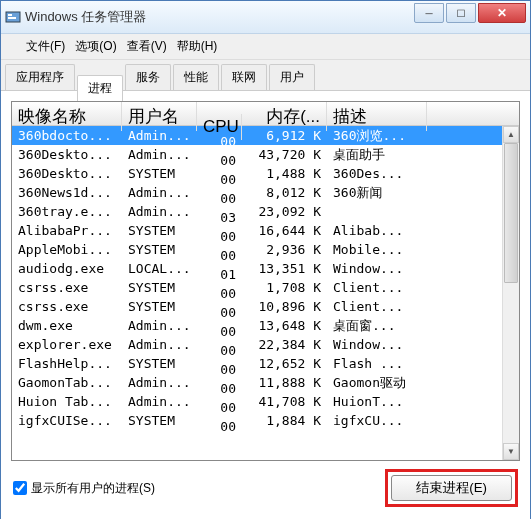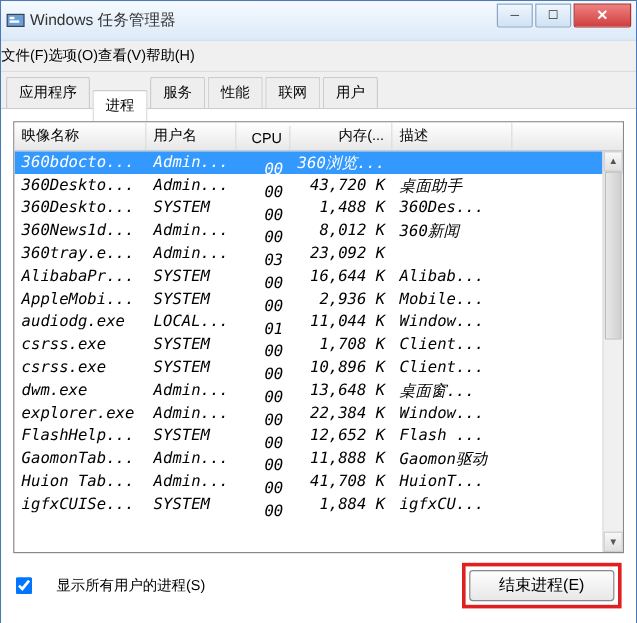--- a/index.html
+++ b/index.html
@@ -4,43 +4,43 @@
 <style>
 * { box-sizing: border-box; margin: 0; padding: 0; }
 body { font-family: "Microsoft YaHei", Tahoma, sans-serif; font-size: 12px; background: #fff; width: 531px; }
 .window { border: 1px solid #4a7ab5; width: 531px; }
 .titlebar { background: linear-gradient(#f5faff, #dceaf8); height: 30px; display: flex; align-items: center; padding: 16px 4px; border-bottom: 1px solid #c0d4e8; }
 .titlebar svg { margin-right: 4px; }
 .titlebar-text { flex: 1; color: #333; font-size: 13px; }
 .winbtns { display: flex; gap: 2px; margin-top: -8px; }
 .winbtn { width: 30px; height: 20px; border: 1px solid #8aa7c8; background: linear-gradient(#f0f6fc, #d0e2f4); border-radius: 0 0 2px 2px; display: flex; align-items: center; justify-content: center; font-size: 10px; color: #333; }
 .winbtn.close { width: 48px; background: linear-gradient(#f08080, #d04040); border-color: #b03030; color: #fff; font-weight: bold; font-size: 12px; }
-.menubar { background: #f0f0f0; padding: 4px 0; border-bottom: 1px solid #ddd; display: flex; gap: 0; }
+.menubar { background: #f0f0f0; padding: 4px 25px; border-bottom: 1px solid #ddd; display: flex; gap: 10px; }
 .menubar span { cursor: default; }
 .tabbar { background: #f0f0f0; padding: 4px 4px 0 4px; display: flex; gap: 2px; border-bottom: 1px solid #ccc; }
 .tab { padding: 4px 10px; border: 1px solid #ccc; border-bottom: none; background: #eee; border-radius: 2px 2px 0 0; cursor: default; }
 .tab.active { background: #fff; position: relative; top: 11px; }
 .content { padding: 10px; background: #fff; }
 .listbox { border: 1px solid #888; height: 360px; overflow: hidden; position: relative; }
-.listheader { display: flex; background: linear-gradient(#fff, #e8e8e8); border-bottom: 1px solid #ccc; height: 24px; align-items: flex-end; font-size: 12px; }
+.listheader { display: flex; background: linear-gradient(#fff, #e8e8e8); border-bottom: 1px solid #ccc; height: 24px; align-items: flex-start; font-size: 17px; }
 .listheader > div { padding: 3px 6px; border-right: 1px solid #ddd; overflow: hidden; white-space: nowrap; }
 .col-name { width: 110px; }
 .col-user { width: 75px; }
 .col-cpu { width: 45px; text-align: right; margin-top: 12px; }
 .col-mem { width: 85px; text-align: right; }
 .col-desc { width: 100px; }
 .listbody { font-family: "SimSun", monospace; font-size: 13px; overflow-y: auto; height: 336px; }
-.row { display: flex; height: 19px; align-items: center; font-style: italic; }
+.row { display: flex; height: 19px; align-items: center; }
 .row > div { padding: 1px 6px; overflow: hidden; white-space: nowrap; }
 .row.selected { background: #3399ff; color: #fff; }
 .scrollbar { position: absolute; right: 0; top: 24px; bottom: 0; width: 17px; background: #f0f0f0; border-left: 1px solid #ddd; }
 .scrollbtn { height: 17px; background: linear-gradient(#f8f8f8, #e0e0e0); border: 1px solid #ccc; display: flex; align-items: center; justify-content: center; font-size: 8px; color: #555; }
 .scrollthumb { height: 140px; margin: 0 1px; background: linear-gradient(90deg, #e8e8e8, #d0d0d0); border: 1px solid #bbb; border-radius: 1px; }
 .bottombar { display: flex; align-items: center; padding: 8px 2px 4px 2px; gap: 8px; }
-.checkbox { display: flex; align-items: center; gap: 20px; flex: 1; }
+.checkbox { display: flex; align-items: center; gap: 4px; flex: 1; }
 .checkbox input { width: 14px; height: 14px; }
 .endbtn-wrap { border: 3px solid #e02020; padding: 3px; }
 .endbtn { padding: 3px 24px; background: linear-gradient(#fdfdfd, #e8e8e8); border: 1px solid #888; border-radius: 3px; cursor: default; }
 .statusbar { display: flex; border-top: 1px solid #ccc; background: #f4f4f4; font-size: 12px; }
 </style>
 </head>
 <body>
 
 <div class="window">
   <div class="titlebar">
@@ -80,20 +80,21 @@
         <div class="col-user">用户名</div>
         <div class="col-cpu">CPU</div>
         <div class="col-mem">内存(...</div>
         <div class="col-desc">描述</div>
       </div>
       <div class="listbody" id="listbody">
           <div class="row selected">
             <div class="col-name">360bdocto...</div>
             <div class="col-user">Admin...</div>
             <div class="col-cpu">00</div>
+            <div class="col-mem">6,912 K</div>
             <div class="col-desc">360浏览...</div>
           </div>
           <div class="row">
             <div class="col-name">360Deskto...</div>
             <div class="col-user">Admin...</div>
             <div class="col-cpu">00</div>
             <div class="col-mem">43,720 K</div>
             <div class="col-desc">桌面助手</div>
           </div>
           <div class="row">
@@ -127,21 +128,21 @@
             <div class="col-name">AppleMobi...</div>
             <div class="col-user">SYSTEM</div>
             <div class="col-cpu">00</div>
             <div class="col-mem">2,936 K</div>
             <div class="col-desc">Mobile...</div>
           </div>
           <div class="row">
             <div class="col-name">audiodg.exe</div>
             <div class="col-user">LOCAL...</div>
             <div class="col-cpu">01</div>
-            <div class="col-mem">11,044 K</div>
+            <div class="col-mem">13,351 K</div>
             <div class="col-desc">Window...</div>
           </div>
           <div class="row">
             <div class="col-name">csrss.exe</div>
             <div class="col-user">SYSTEM</div>
             <div class="col-cpu">00</div>
             <div class="col-mem">1,708 K</div>
             <div class="col-desc">Client...</div>
           </div>
           <div class="row">

